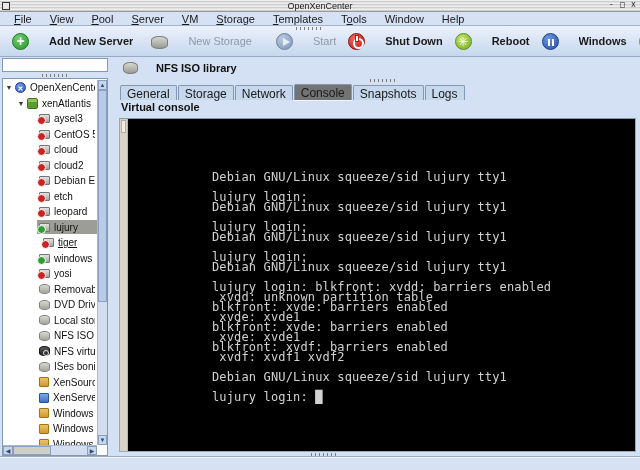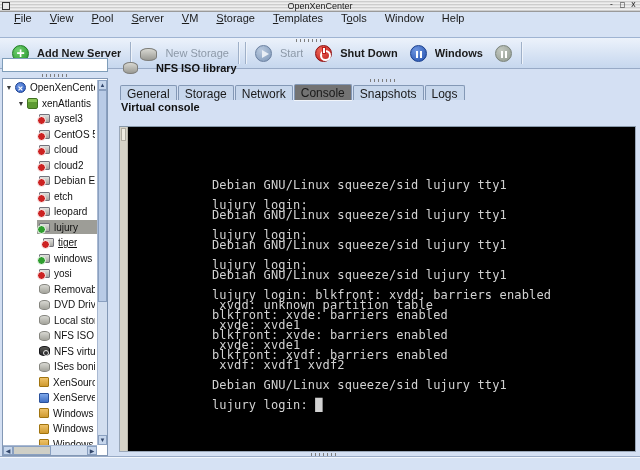--- a/index.html
+++ b/index.html
@@ -7,28 +7,28 @@
   body { font-family:"Liberation Sans", sans-serif; background:#d4e0f3; position:relative; font-size:11px; color:#111; }
 
   
   .titlebar { height:12px; background:repeating-linear-gradient(180deg,#efefef 0 1px,#cdcdcd 1px 2px,#e2e2e2 2px 3px); display:flex; align-items:center; border-bottom:1px solid #9a9a9a; position:relative; }
   .win-icon { width:8px; height:8px; border:1px solid #333; background:#e8e8e8; margin-left:2px; }
   .win-title { position:absolute; left:0; right:0; text-align:center; font-size:9px; color:#222; }
   .win-controls { margin-left:auto; display:flex; gap:2px; padding-right:2px; }
   .win-btn { font-size:8px; line-height:8px; width:9px; height:9px; text-align:center; color:#222; font-family:"DejaVu Sans Mono", monospace; }
 
   
-  .menubar { height:26px; background:#d6e2f4; border-bottom:1px solid #9fb4d2; display:flex; align-items:flex-start; padding-left:6px; gap:2px; }
+  .menubar { height:14px; background:#d6e2f4; border-bottom:1px solid #9fb4d2; display:flex; align-items:flex-end; padding-left:6px; gap:2px; }
   .menu-item { padding:0 8px; font-size:11px; color:#1a1a1a; }
   .menu-item u { text-decoration:underline; }
 
   
   .toolbar { height:31px; background:linear-gradient(180deg,#ecf2fb 0%,#d7e3f4 55%,#c6d7ee 100%); border-bottom:1px solid #98aac6; display:flex; align-items:center; padding:0 6px; position:relative; }
   .toolbar .grip-top { position:absolute; top:1px; left:296px; }
-  .tbtn { display:flex; align-items:center; gap:8px; padding:2px 6px; }
+  .tbtn { display:flex; align-items:center; gap:20px; padding:2px 6px; }
   .tbtn .tlabel { font-size:11px; font-weight:bold; color:#1a1a1a; white-space:nowrap; }
   .tbtn.disabled .tlabel { color:#8d99a8; font-weight:normal; }
   .tsep { width:1px; height:22px; background:#9fb0c8; margin:0 3px; box-shadow:1px 0 0 #eef3fa; }
 
   .ticon17 { width:17px; height:17px; border-radius:50%; position:relative; flex:0 0 auto; }
   .ic-add { background:radial-gradient(circle at 35% 30%, #6fd06f, #27962b); border:1px solid #1d7a22; }
   .ic-add::after { content:"+"; position:absolute; left:0; right:0; top:0; bottom:0; color:#fff; font-weight:bold; font-size:14px; line-height:15px; text-align:center; }
   .ic-storage { width:17px; height:13px; border-radius:8px/4px; background:linear-gradient(180deg,#d8d8d2,#9a9a94); border:1px solid #7e7e7a; margin-top:2px; }
   .ic-vm { width:15px; height:14px; background:linear-gradient(180deg,#cfcfcb,#9598a0); border:1px solid #6f7480; border-radius:2px; margin-top:2px; }
   .ic-start { background:radial-gradient(circle at 35% 30%, #b9c9de, #7e97b8); border:1px solid #6a80a0; }
@@ -94,21 +94,21 @@
   .main { flex:1; display:flex; flex-direction:column; min-width:0; }
   .mainheader { height:21px; display:flex; align-items:center; padding-left:8px; }
   .mh-icon { width:15px; height:12px; border-radius:7px/4px; background:linear-gradient(180deg,#d8d8d2,#9a9a94); border:1px solid #7e7e7a; }
   .mh-title { font-weight:bold; font-size:11px; margin-left:18px; color:#111; }
   .tabgrip { height:6px; position:relative; }
   .tabgrip .grip { position:absolute; left:255px; top:1px; }
   .tabbar { height:16px; display:flex; align-items:flex-end; padding-left:5px; }
   .tab { font-size:12px; padding:1px 6px 2px 6px; background:#c7d7ec; border:1px solid #8398b5; border-bottom:none; margin-right:1px; border-radius:2px 2px 0 0; color:#1a1a1a; height:15px; }
   .tab.active { background:#737373; height:16px; font-weight:normal; position:relative; box-shadow:0 1px 0 #f1f5fb; }
   .section-label { font-weight:bold; font-size:11px; padding:1px 0 1px 6px; height:14px; }
-  .console-frame { flex:1; display:flex; margin:12px 4px 0 4px; border:1px solid #9aa7b8; border-top:1px solid #8899aa; background:#8b5cf6; min-height:0;justify-content:center; }
+  .console-frame { flex:1; display:flex; margin:4px 4px 0 4px; border:1px solid #9aa7b8; border-top:1px solid #8899aa; background:#8b5cf6; min-height:0;justify-content:center; }
   .console-vscroll { width:8px; background:#d6d3c8; border-right:1px solid #b8b5aa; position:relative; }
   .console-vscroll .thumb { position:absolute; top:1px; left:1px; right:1px; height:13px; background:#efece2; border:1px solid #b0ada2; }
   .console-screen { flex:1; background:#000; position:relative; overflow:hidden; }
   .console-screen pre { position:absolute; left:84px; top:53px; font-family:"DejaVu Sans Mono", monospace; font-size:12px; line-height:10px; letter-spacing:0.15px; color:#d2d2d2; }
   .bottomgrip { height:5px; position:relative; }
   .bottomgrip .grip { position:absolute; left:196px; top:1px; }
 
   
   .statusbar { position:absolute; left:0; right:0; bottom:0; height:13px; background:#d6e2f4; border-top:1px solid #f4f8fd; box-shadow:0 -1px 0 #98aac6; }
 </style>
@@ -153,20 +153,24 @@
     <span class="tsep"></span>
     <div class="tbtn disabled">
       <span class="ticon17 ic-start"></span>
       <span class="tlabel">Start</span>
     </div>
     <div class="tbtn">
       <span class="ticon17 ic-shutdown"></span>
       <span class="tlabel">Shut Down</span>
     </div>
     <div class="tbtn">
+      <span class="ticon17 ic-reboot"></span>
+      <span class="tlabel">Reboot</span>
+    </div>
+    <div class="tbtn">
       <span class="ticon17 ic-suspend ic-pausebars"></span>
       <span class="tlabel">Windows</span>
     </div>
     <div class="tbtn disabled">
       <span class="ticon17 ic-resume ic-pausebars"></span>
     </div>
     <span class="tsep"></span>
   </div>
 
 <div class="content">

